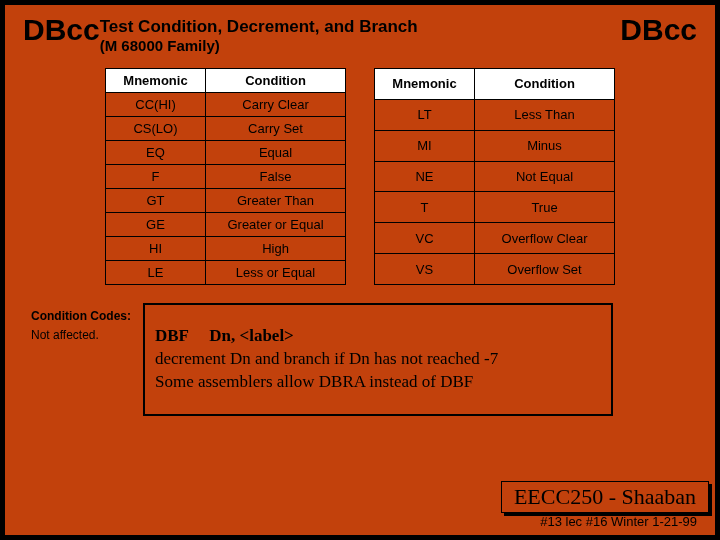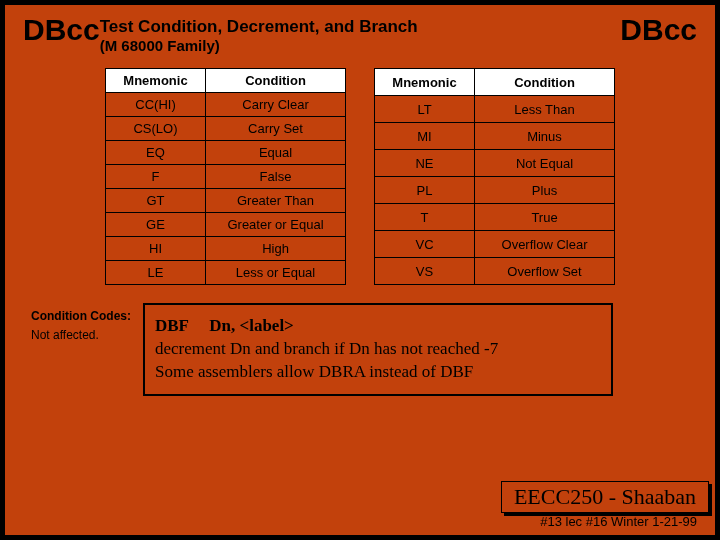--- a/index.html
+++ b/index.html
@@ -72,21 +72,21 @@
   }
   .cc-labels {
     font-size: 12px;
     line-height: 1.6;
     padding-right: 12px;
     padding-top: 4px;
   }
   .cc-labels .main { font-weight: bold; }
   .note-box {
     border: 2px solid #000;
-    padding: 10px 10px;
+    padding: 20px 10px;
     font-family: "Times New Roman", serif;
     font-size: 17px;
     line-height: 1.35;
     width: 470px;
   }
   .note-box .l1 .op { display:inline-block; width: 50px; font-weight: bold; }
   .note-box .l1 .args { font-weight: bold; }
   .footer-box {
     position: absolute;
     right: 6px;
@@ -171,24 +171,20 @@
             <td>LT</td>
             <td>Less Than</td>
           </tr>
       <tr>
             <td>MI</td>
             <td>Minus</td>
           </tr>
       <tr>
             <td>NE</td>
             <td>Not Equal</td>
-          </tr>
-      <tr>
-            <td>PL</td>
-            <td>Plus</td>
           </tr>
       <tr>
             <td>T</td>
             <td>True</td>
           </tr>
       <tr>
             <td>VC</td>
             <td>Overflow Clear</td>
           </tr>
       <tr>

